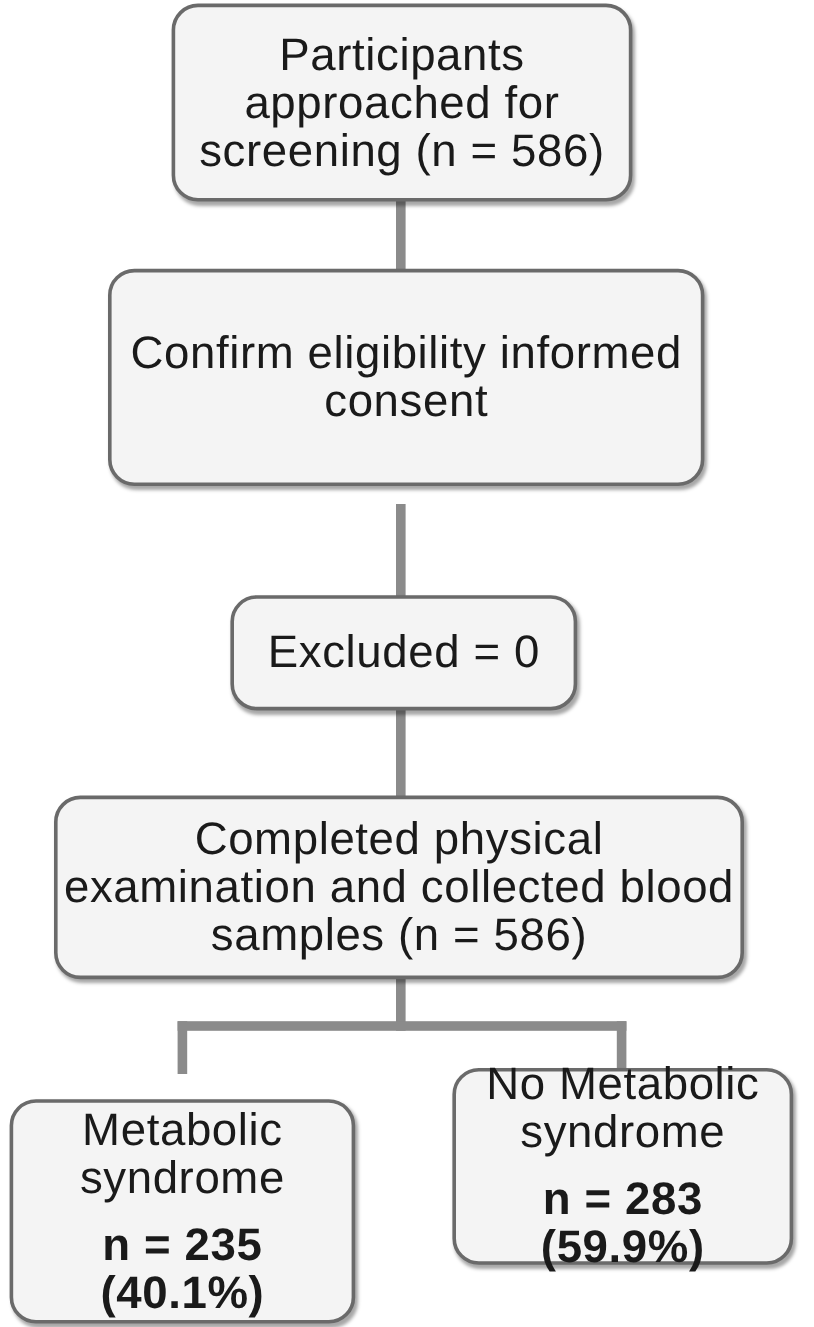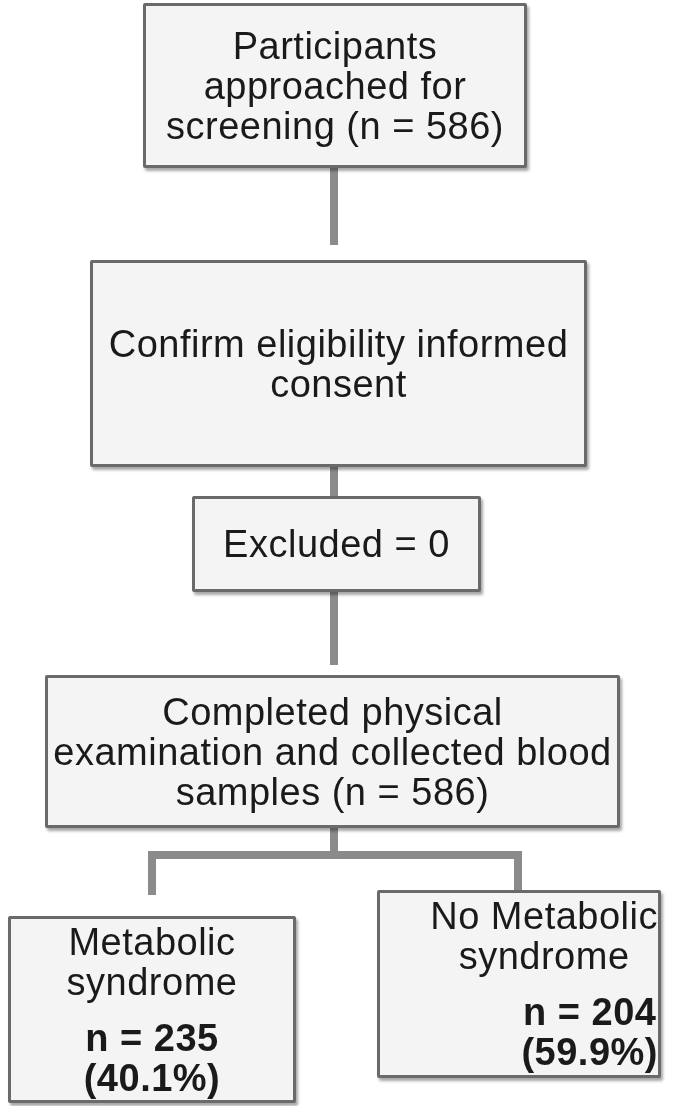--- a/index.html
+++ b/index.html
@@ -13,21 +13,21 @@
     width: 678px;
     height: 1106px;
     background: #ffffff;
     overflow: hidden;
   }
   .node {
     position: absolute;
     box-sizing: border-box;
     background: var(--box-fill, #f4f4f4);
     border: 3px solid var(--box-border, #6a6a6a);
-    border-radius: 2px;
+    border-radius: 22px;
     box-shadow: 2px 3px 3px rgba(0,0,0,0.35);
     display: flex;
     flex-direction: column;
     align-items: center;
     justify-content: center;
     text-align: center;
     color: var(--text-color, #1a1a1a);
     font-size: 38px;
     line-height: 40px;
     letter-spacing: 0.5px;
@@ -35,25 +35,25 @@
   }
   .node .txt { white-space: pre-line; }
   .node .stat { white-space: pre-line; margin-top: 16px; font-weight: bold; }
   .connector {
     position: absolute;
     background: var(--connector-color, #8b8b8b);
     z-index: 1;
   }
   
   #node-approached   { left: 143px; top: 3px;   width: 384px; height: 165px; }
-  #node-consent      { left: 90px;  top: 260px; width: 497px; height: 207px; }
+  #node-consent      { left: 90px;  top: 224px; width: 497px; height: 181px; }
   #node-excluded     { left: 192px; top: 496px; width: 289px; height: 96px; text-align: center;  }
-  #node-completed    { left: 45px;  top: 663px; width: 575px; height: 153px; margin-top: 12px; }
+  #node-completed    { left: 45px;  top: 663px; width: 575px; height: 153px; }
   #node-metabolic    { left: 8px;   top: 891px; width: 288px; height: 187px; margin-top: 25px; }
-  #node-no-metabolic { left: 377px; top: 890px; width: 284px; height: 188px; align-items: flex-end; }
+  #node-no-metabolic { left: 377px; top: 890px; width: 284px; height: 164px; }
   
   #conn-1         { left: 330px; top: 165px; width: 8px;   height: 80px; }
   #conn-2         { left: 330px; top: 420px; width: 8px;   height: 78px; }
   #conn-3         { left: 330px; top: 589px; width: 8px;   height: 76px; }
   #conn-stem      { left: 330px; top: 813px; width: 8px;   height: 46px; }
   #conn-hbar      { left: 148px; top: 851px; width: 374px; height: 8px;  }
   #conn-left-leg  { left: 148px; top: 851px; width: 8px;   height: 44px; }
   #conn-right-leg { left: 514px; top: 851px; width: 8px;   height: 42px; }
 </style>
 </head>
@@ -93,17 +93,17 @@
   <div class="node" id="node-metabolic">
     <div class="txt">Metabolic
 syndrome</div>
     <div class="stat">n = 235
 (40.1%)</div>
   </div>
 
   <div class="node" id="node-no-metabolic">
     <div class="txt">No Metabolic
 syndrome</div>
-    <div class="stat">n = 204
+    <div class="stat">n = 283
 (59.9%)</div>
   </div>
 
 </div>
 
 </body></html>

